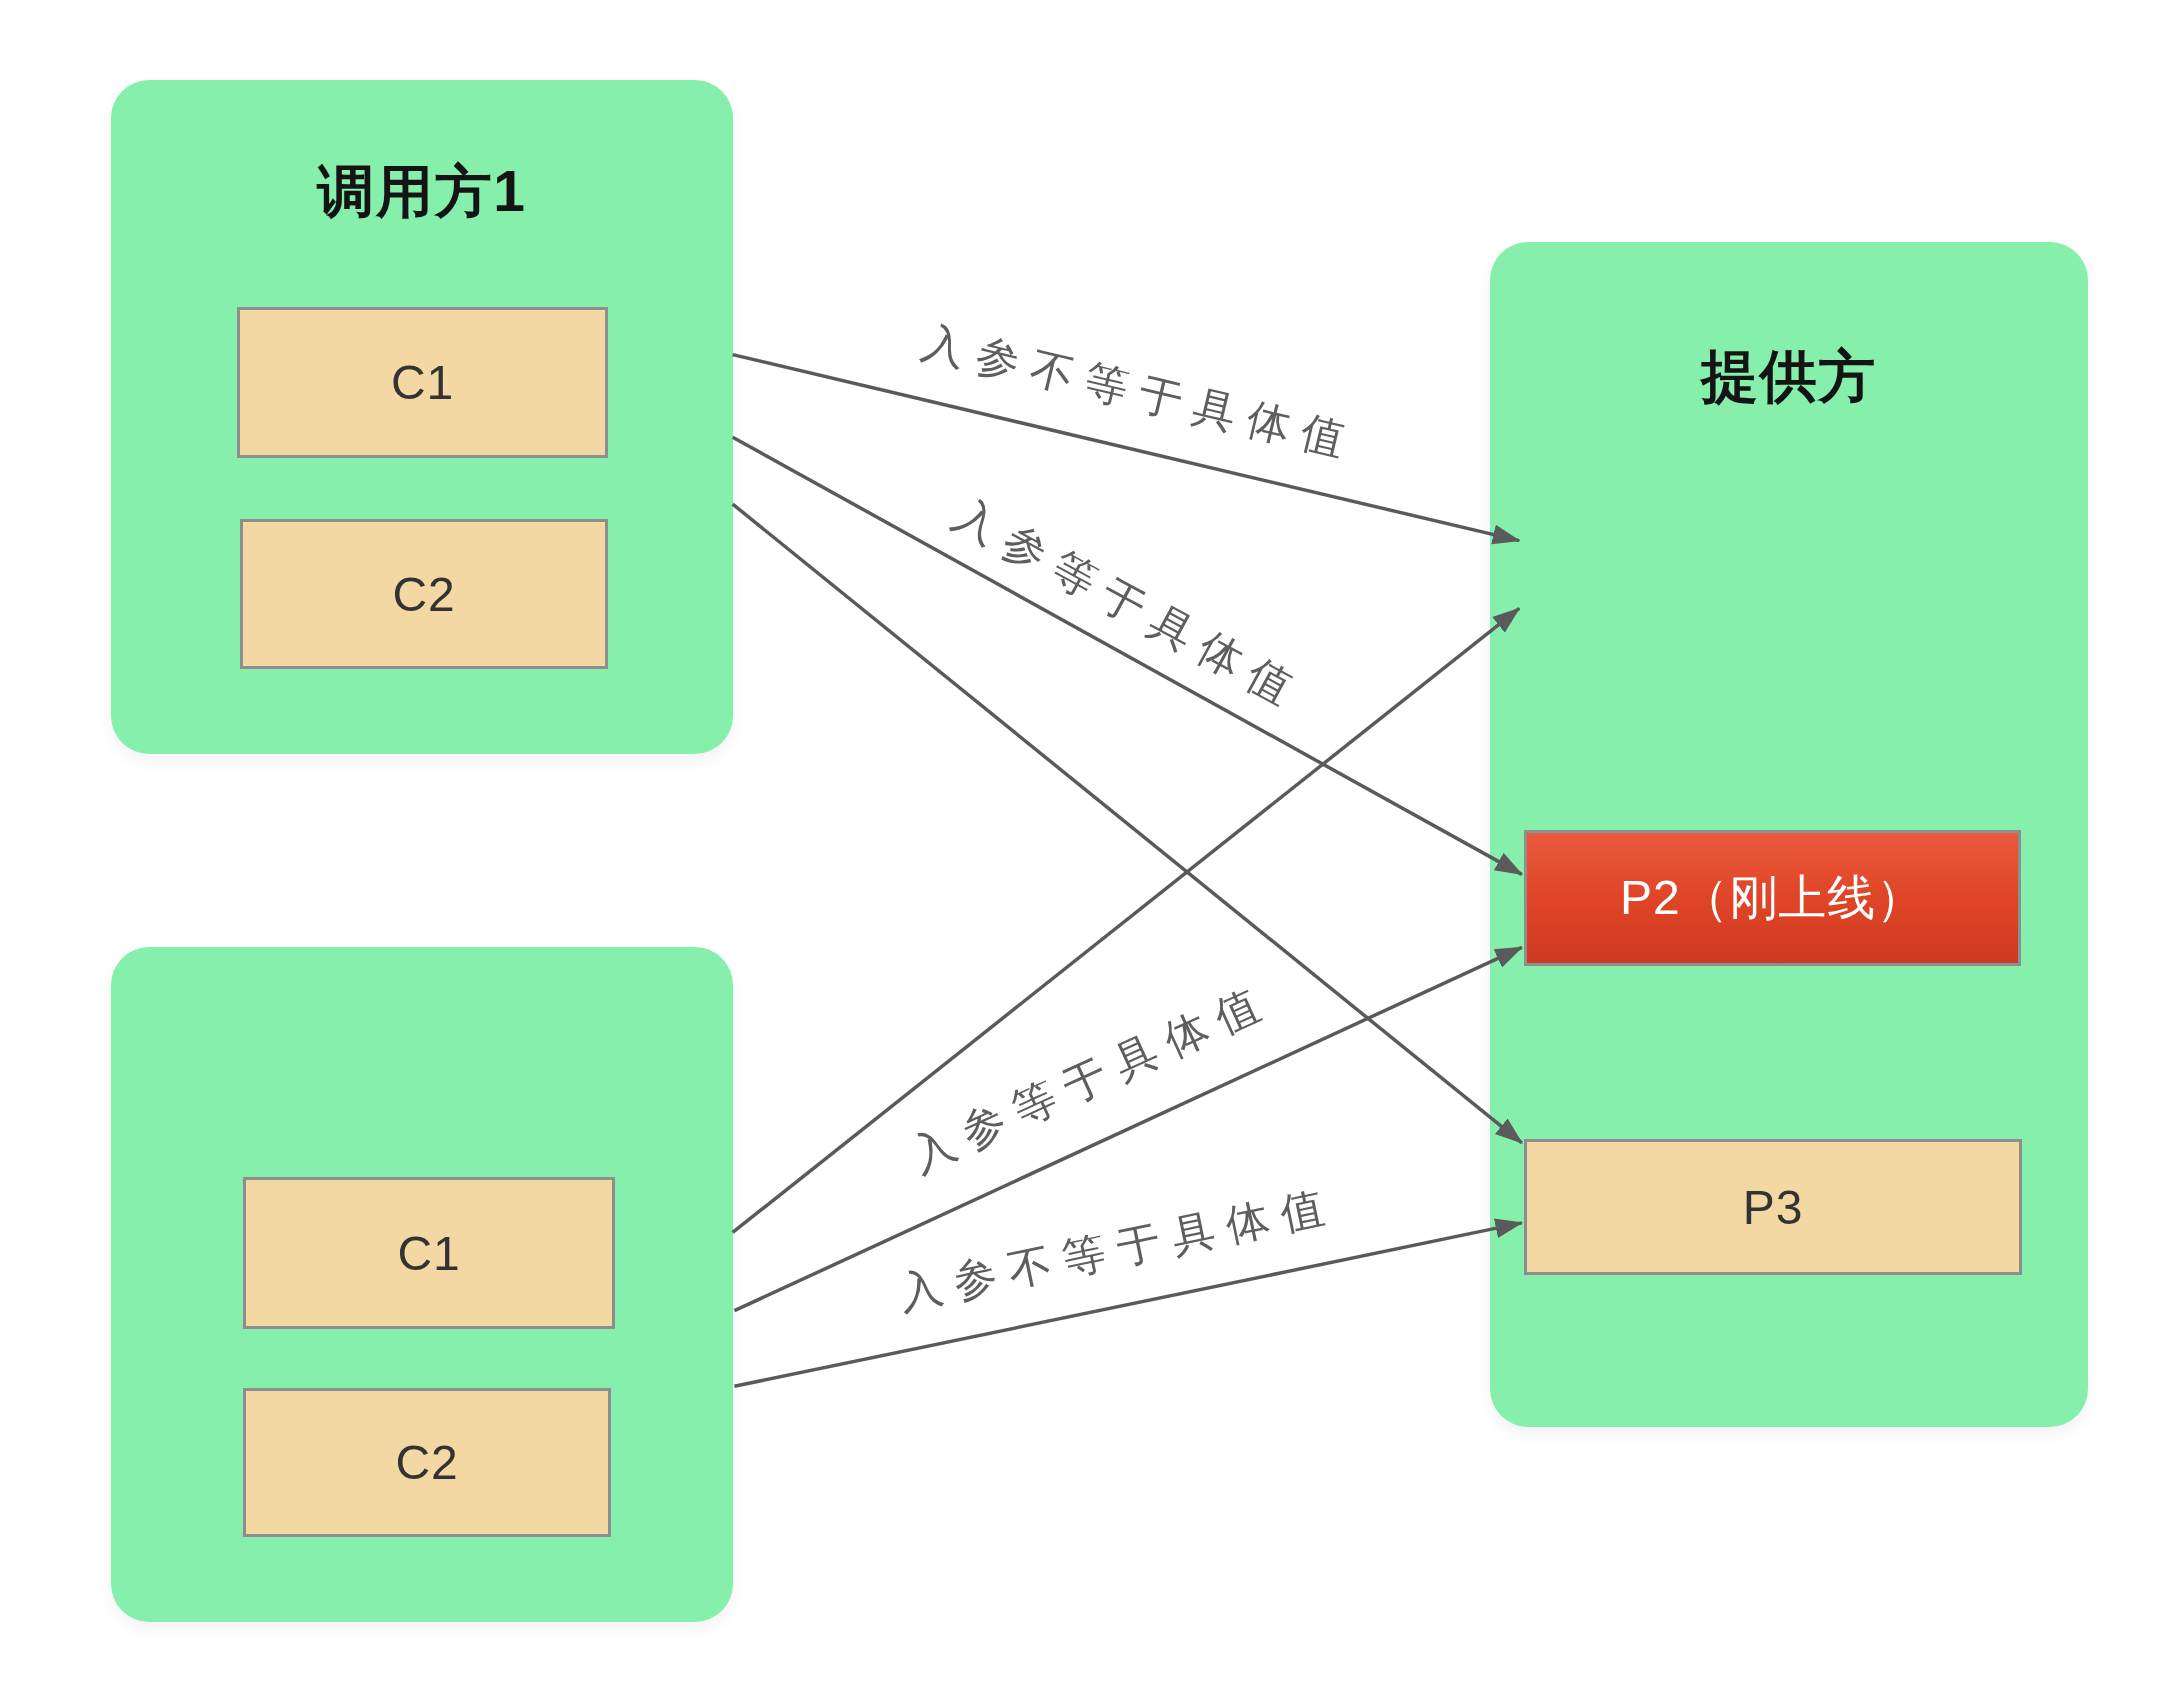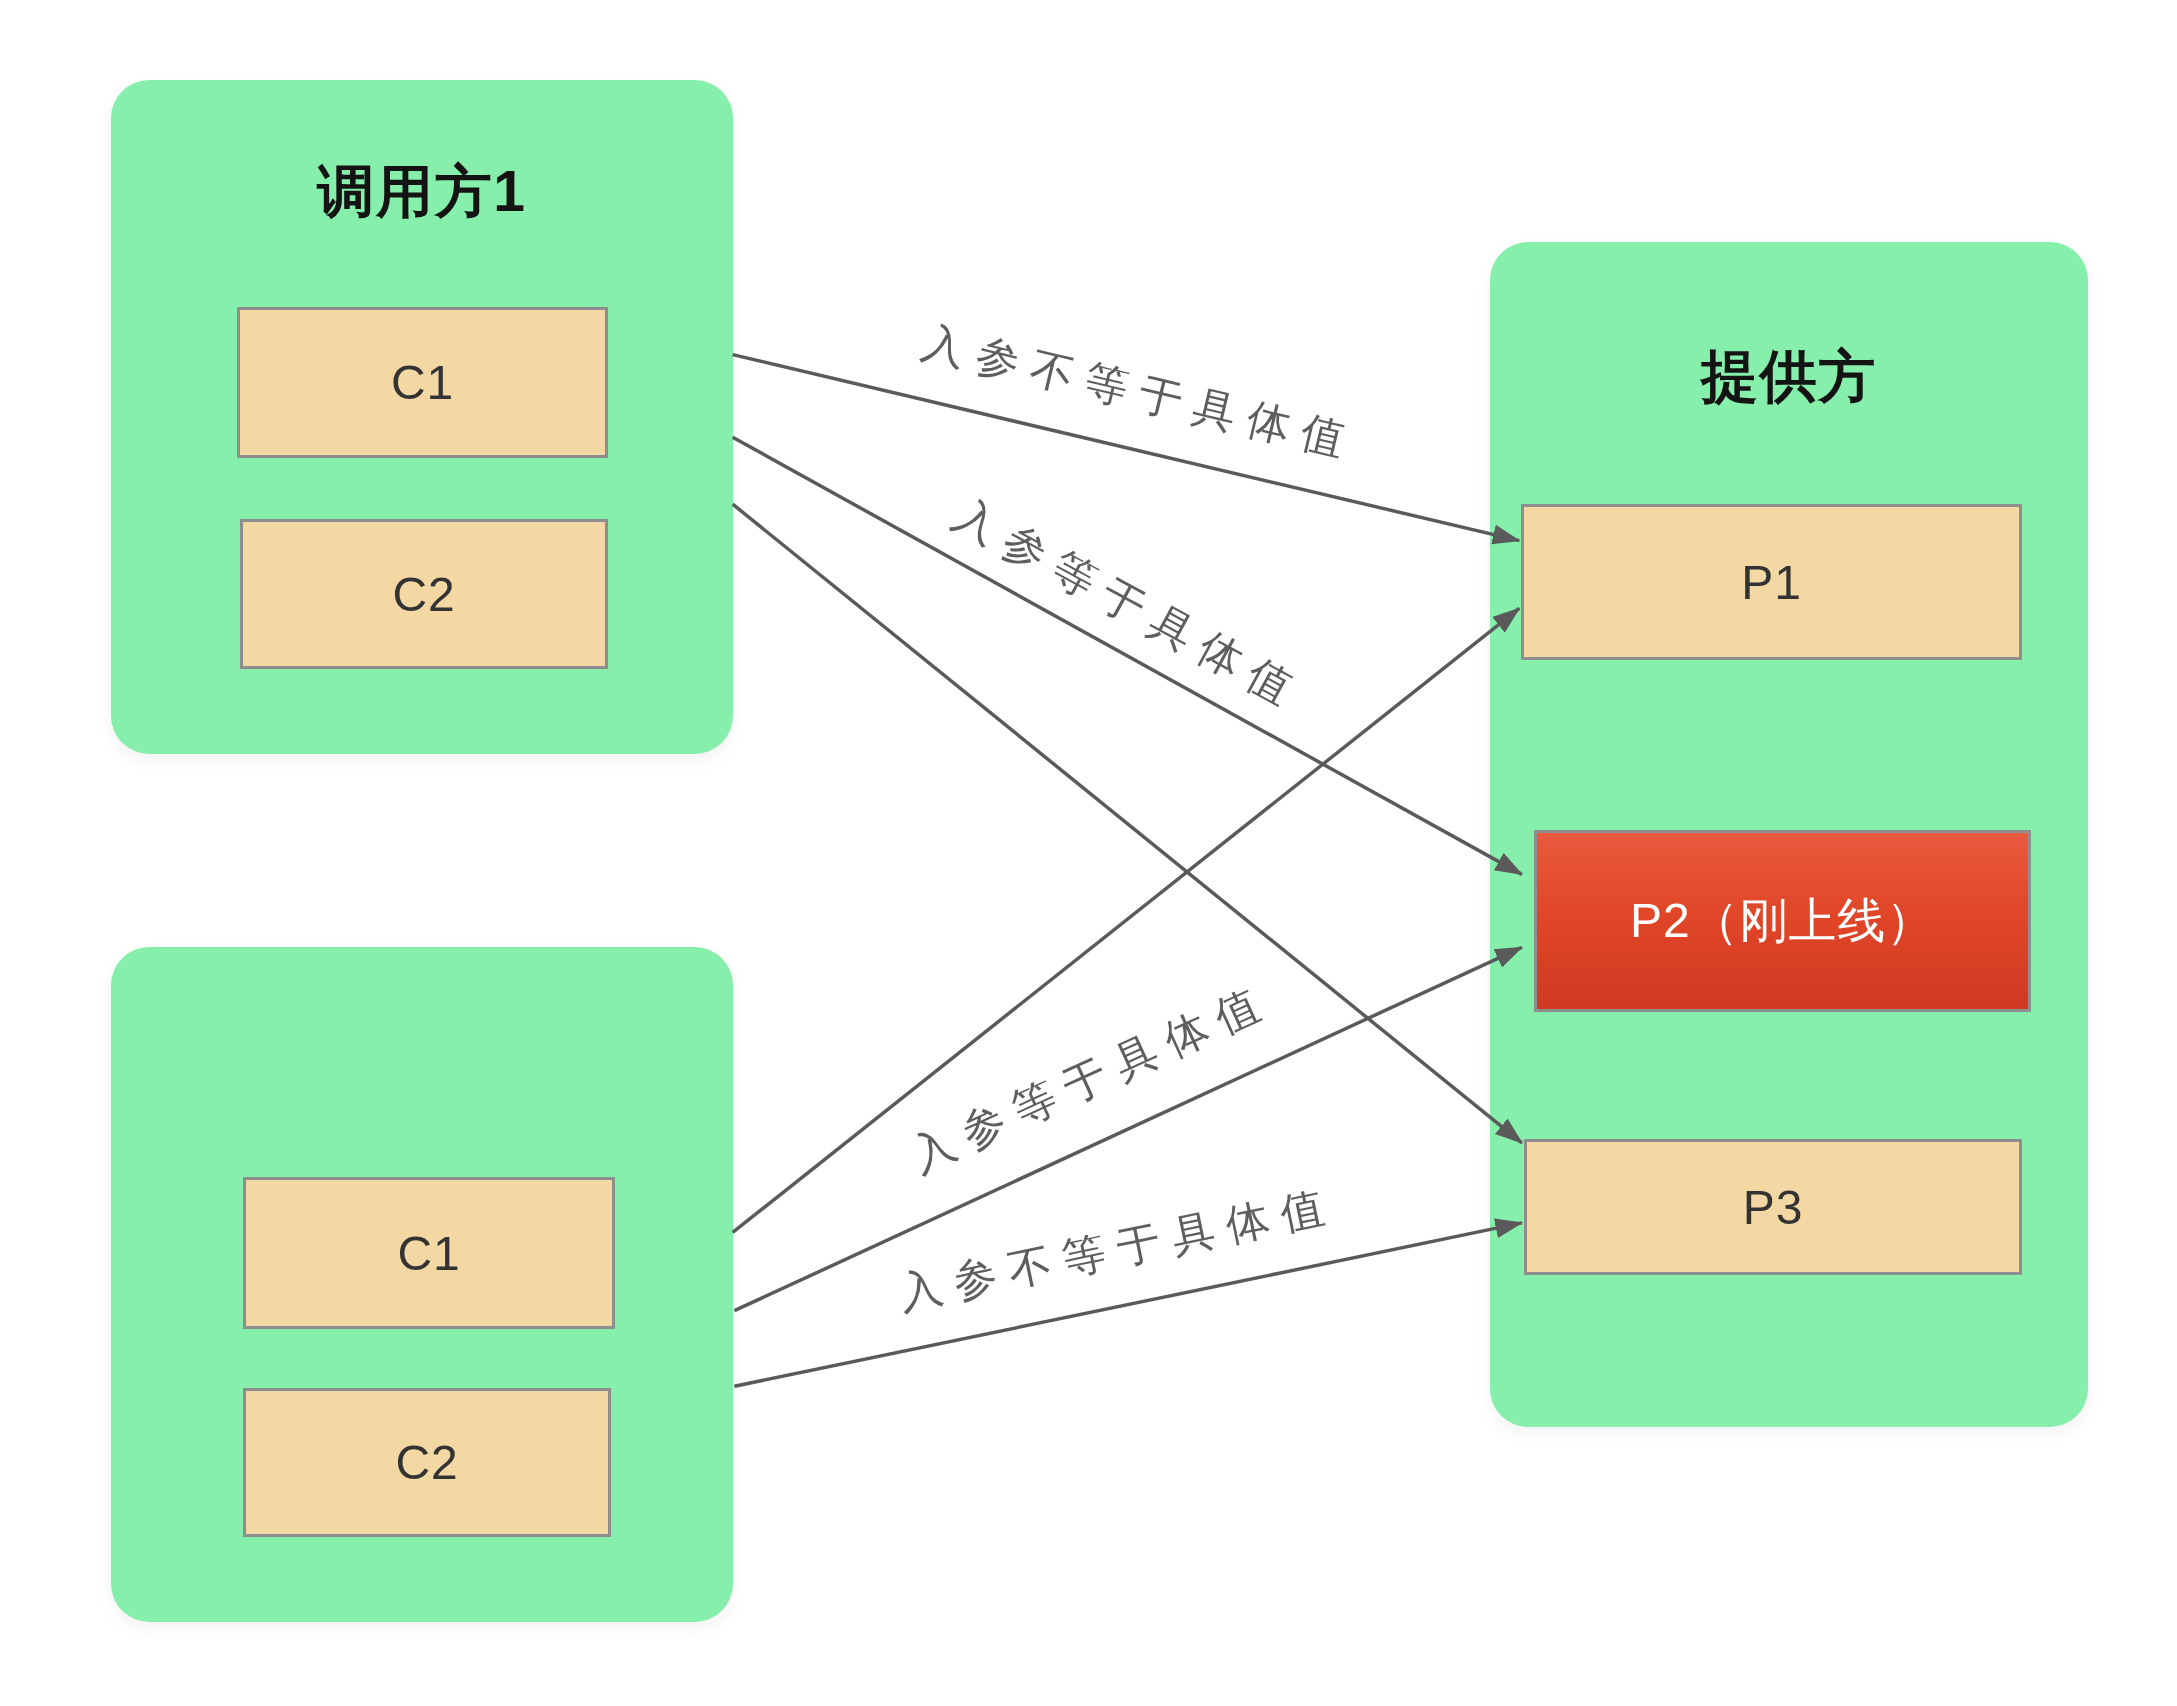--- a/index.html
+++ b/index.html
@@ -86,24 +86,21 @@
     <div class="node" style="left:132px; top:230px; width:372px; height:152px;">
       <span>C1</span>
     </div>
     <div class="node" style="left:132px; top:441px; width:368px; height:149px;">
       <span>C2</span>
     </div>
   </div>
 
   <div class="group" style="left:1490px; top:242px; width:598px; height:1185px;">
     <div class="group-title" style="top:106px;font-family:Liberation Serif, serif;">提供方</div>
-    <div class="node" style="left:31px; top:262px; width:501px; height:156px;">
-      <span>P1</span>
-    </div>
-    <div class="node red" style="left:44px; top:588px; width:497px; height:182px;text-align:center;">
+    <div class="node red" style="left:34px; top:588px; width:497px; height:136px;text-align:center;">
       <span>P2（刚上线）</span>
     </div>
     <div class="node" style="left:34px; top:897px; width:498px; height:136px;">
       <span>P3</span>
     </div>
   </div>
 
   <svg class="edges" viewBox="0 0 2506 1964">
     <defs>
       <marker id="arrowhead" viewBox="0 0 10 10" refX="9.5" refY="5" markerWidth="8" markerHeight="8" orient="auto" markerUnits="strokeWidth">

